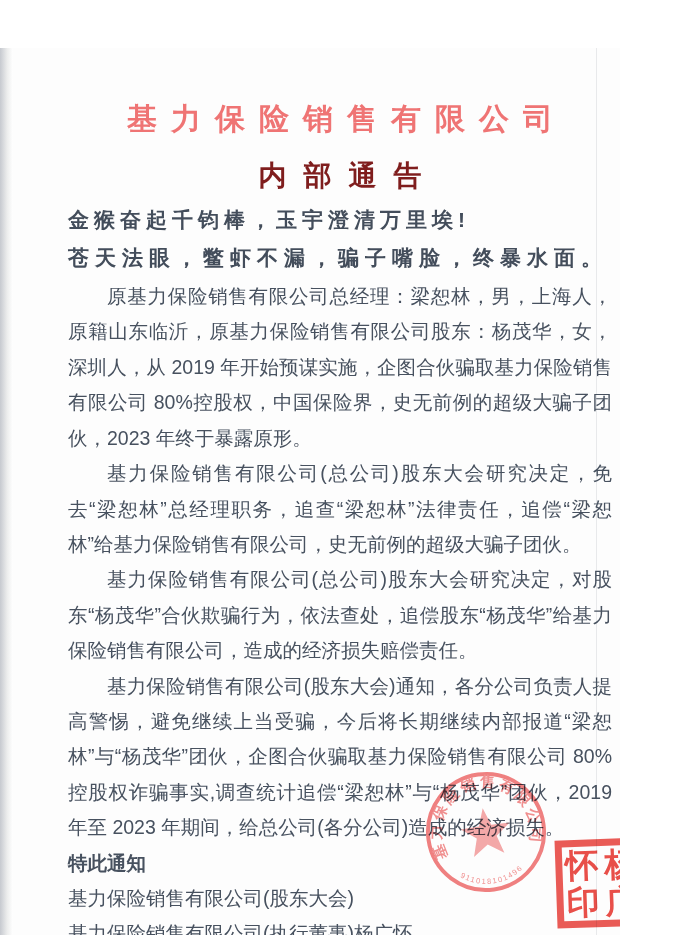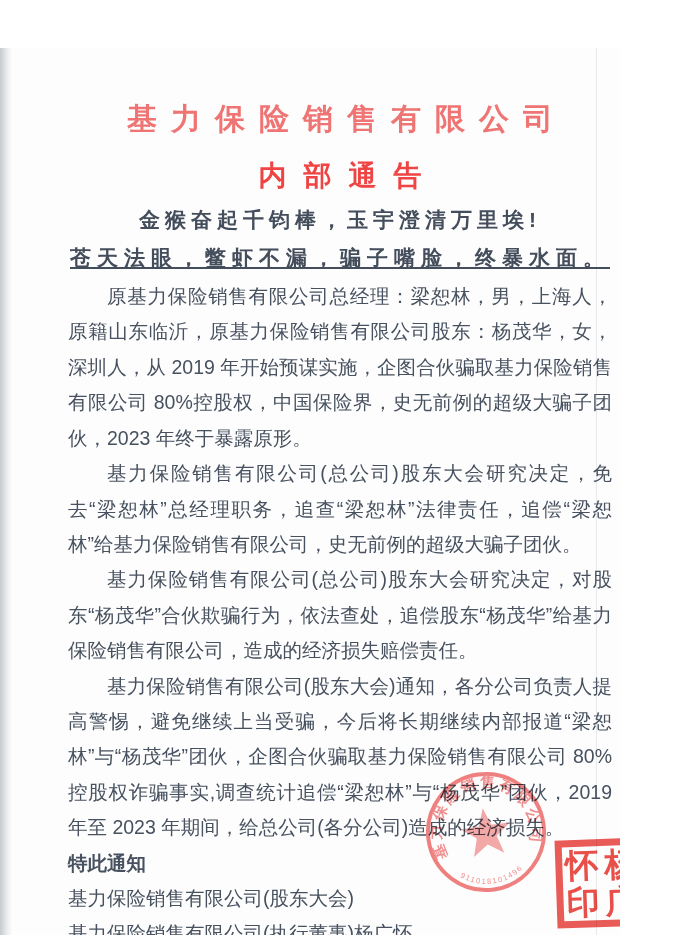--- a/index.html
+++ b/index.html
@@ -20,30 +20,30 @@
     position:absolute; left:0; right:0; bottom:0; height:5px; background:#272d3a;
   }
   .content { position:absolute; left:68px; top:0; width:544px; }
 
   .title {
     margin:54px 0 0; text-align:center; color:#ef7474;
     font-size:30px; font-weight:700; letter-spacing:14px; text-indent:14px;
     line-height:1.15; white-space:nowrap;
   }
   .subtitle {
-    margin:23px 0 0; text-align:center; color:#ef4444;
+    margin:23px 0 0; text-align:center; color:#7f1d1d;
     font-size:28px; font-weight:700; letter-spacing:17px; text-indent:17px;
     line-height:1.15;
   }
   .slogan {
-    margin:0; text-align:center; font-weight:700; color:#434d5b;
+    margin:0; font-weight:700; color:#434d5b;
     font-size:21px; letter-spacing:5px; line-height:1.2; white-space:nowrap;
   }
   .slogan-1 { margin-top:15px; }
-  .slogan-2 { margin-top:13px; letter-spacing:6px;text-decoration:underline; }
+  .slogan-2 { margin-top:13px; letter-spacing:6px; }
 
   .para {
     margin:0; font-size:19.5px; line-height:35.4px;
     text-align:justify; text-indent:2em; color:#47515f;
   }
   .para-first { margin-top:9px; }
 
   .closing, .sig, .date-line {
     margin:0; font-size:19.5px; line-height:35.4px; color:#47515f;
     text-align:left;

